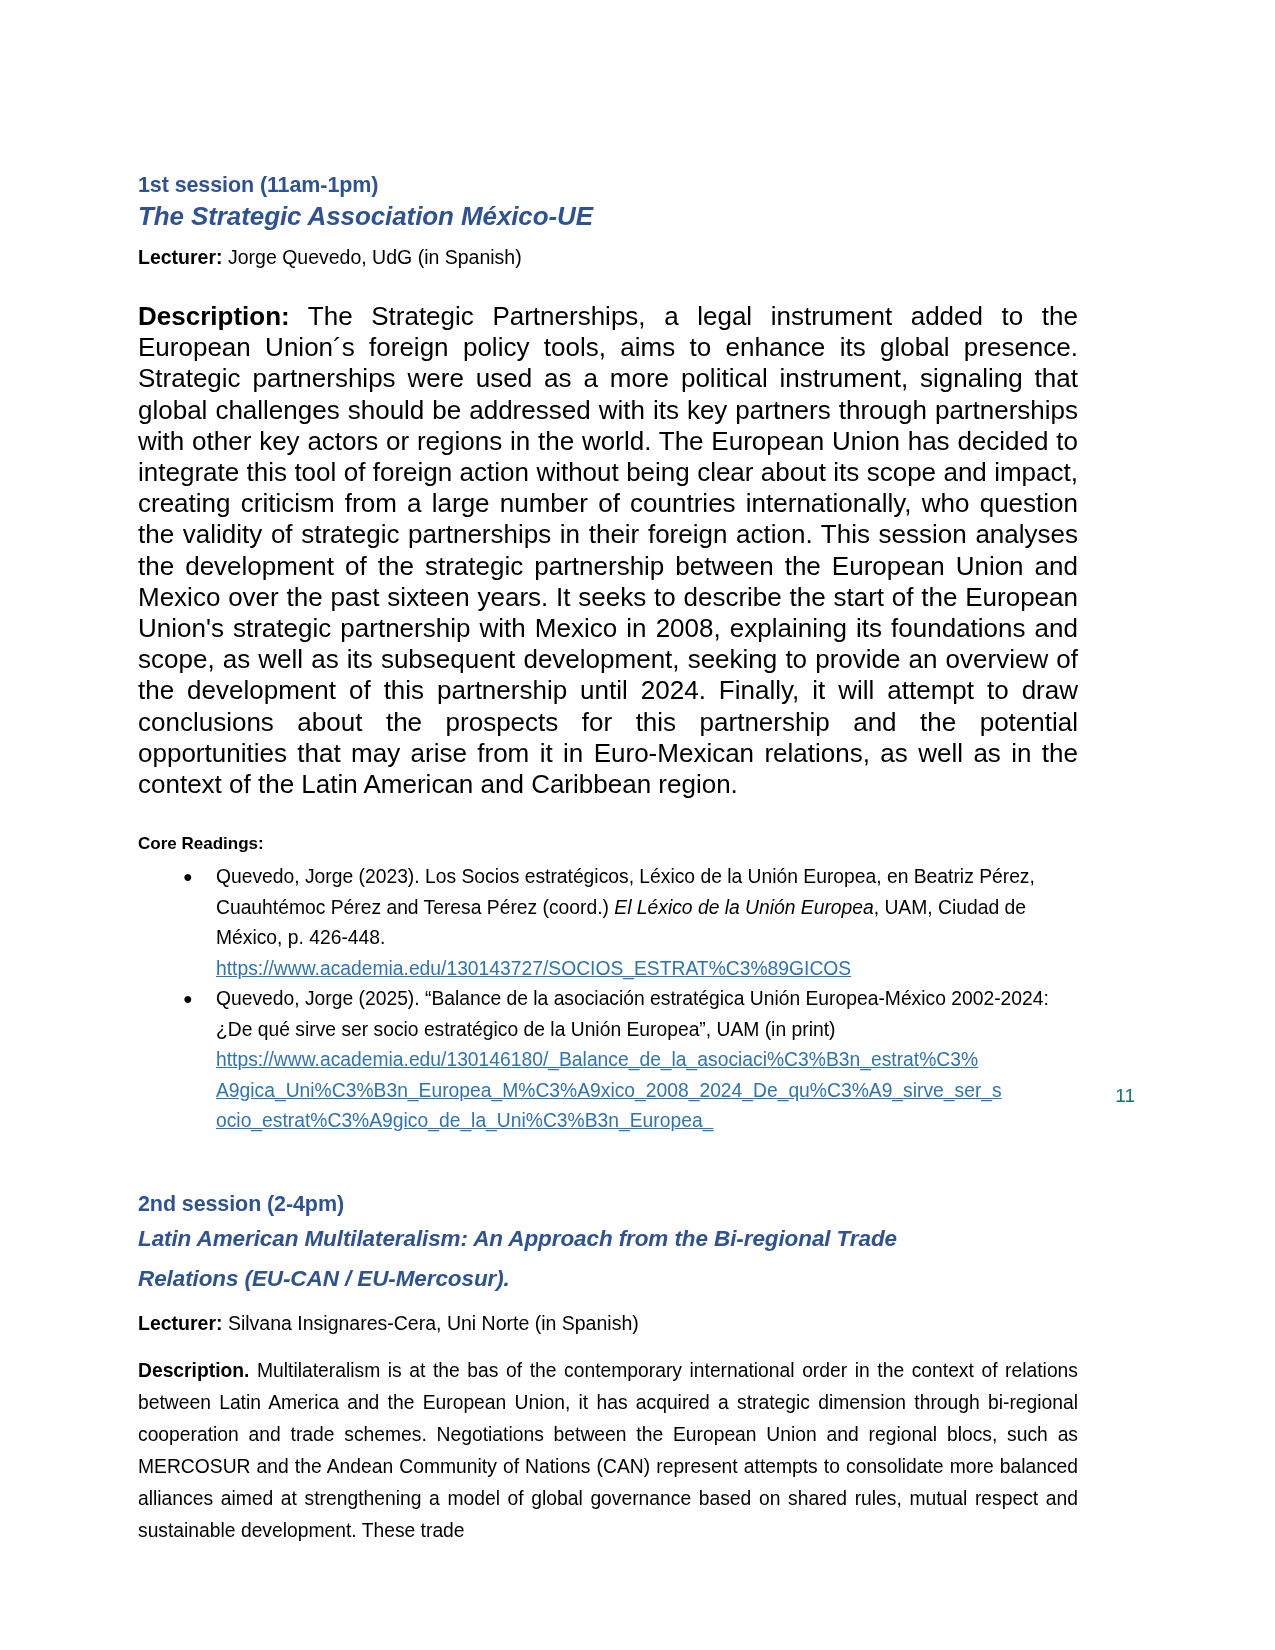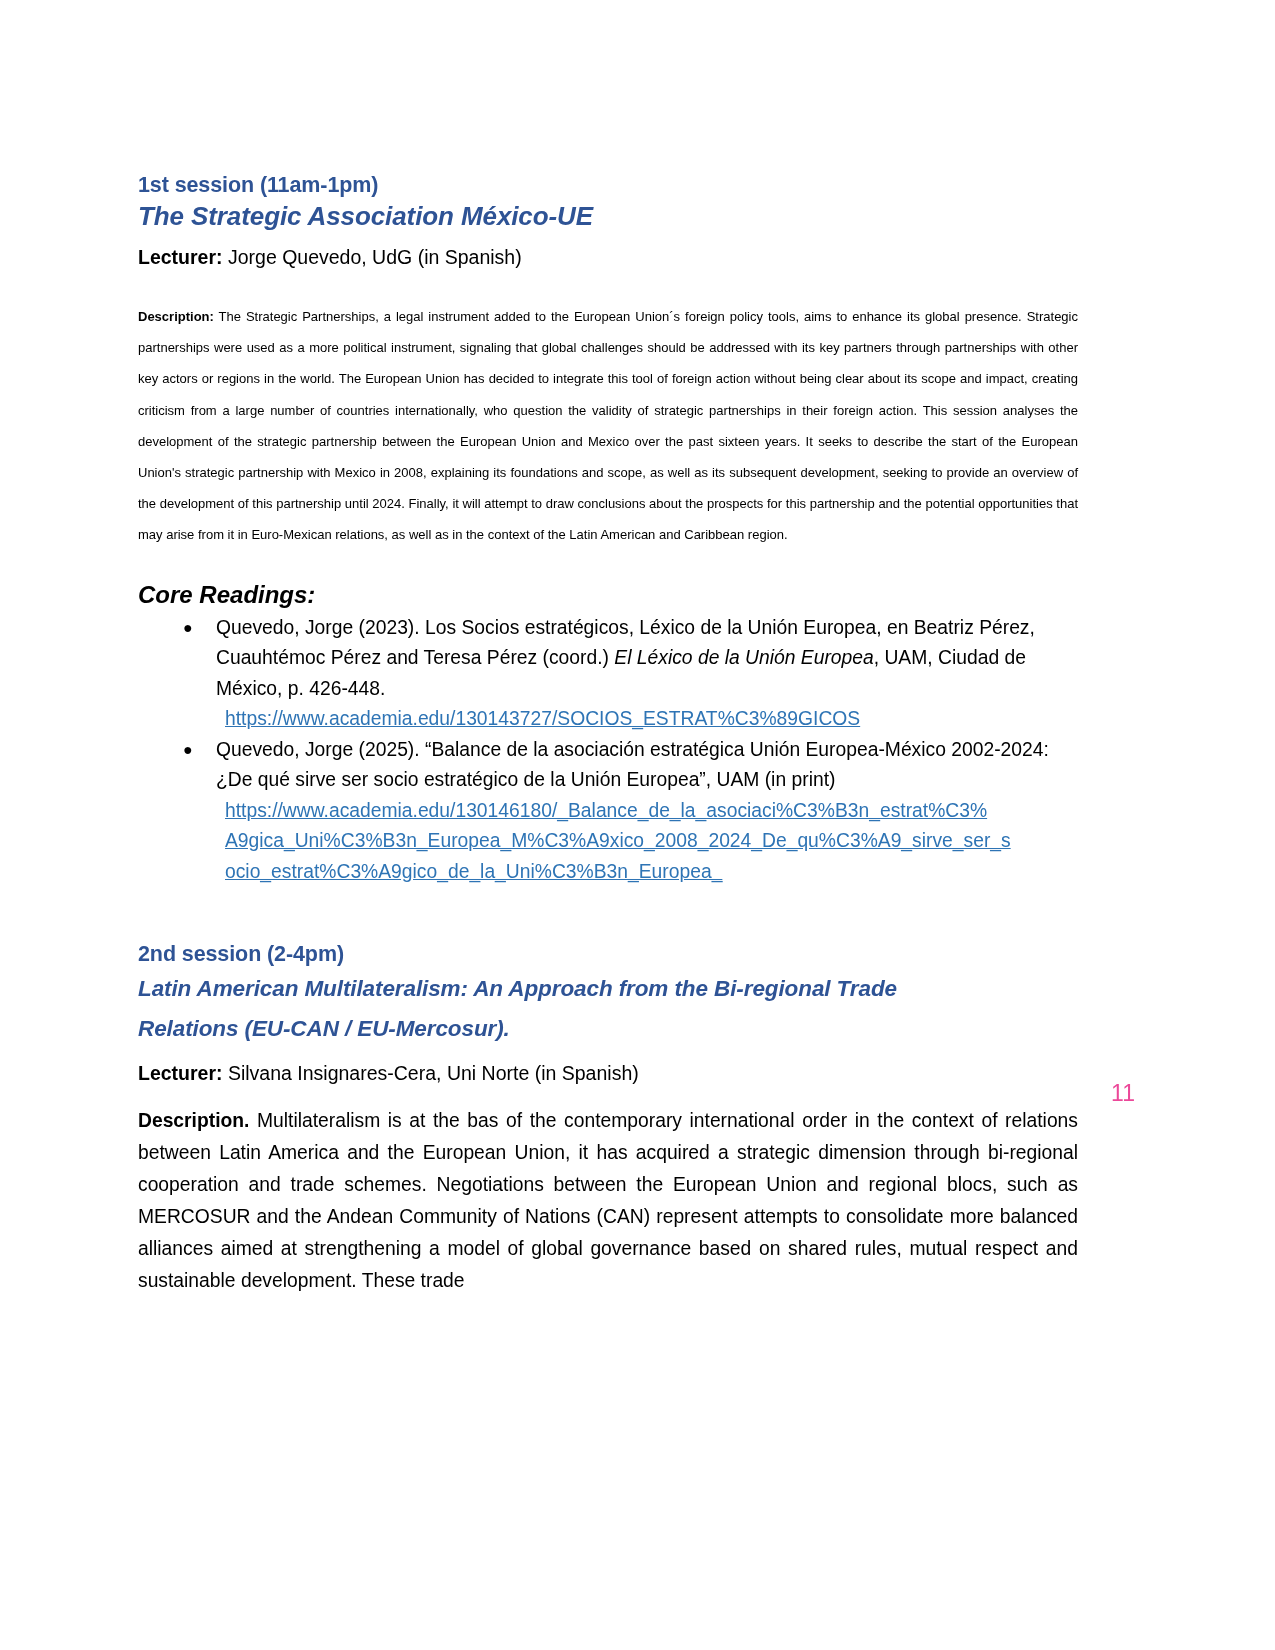--- a/index.html
+++ b/index.html
@@ -55,40 +55,39 @@
 
   
   .lecturer {
     font-size: 19.5px;
     line-height: 28px;
     margin-top: 10px;
   }
   .lecturer b { font-weight: bold; }
 
   .para {
-    font-size: 13px;
+    font-size: 26px;
     line-height: 31.2px;
     text-align: justify;
     text-justify: inter-word;
     margin: 0;
   }
   .para b { font-weight: bold; }
 
   .para-2 {
     font-size: 19.3px;
     line-height: 32px;
     text-align: justify;
     margin: 0;
   }
 
   .core-head {
-    font-size: 24px;
+    font-size: 17px;
     font-weight: bold;
     line-height: 28px;
-    font-style: italic;
   }
 
   
   ul.readings {
     list-style: none;
     margin: 4px 0 0 0;
     padding: 0;
   }
   ul.readings > li {
     position: relative;
@@ -105,33 +104,32 @@
     line-height: 30.5px;
   }
   .ital { font-style: italic; margin-top: 31px; }
 
   a.url, .url {
     color: #2E74B5;
     text-decoration: underline;
     word-break: break-all;
     display: block;
     line-height: 30.5px;
-    margin-left: 9px;
   }
 
   .spacer-sm { height: 18px; }
   .spacer-md { height: 30px; }
   .spacer-lg { height: 52px; }
 
   .pagenum {
     position: absolute;
     right: 140px;
     bottom: 143px;
-    font-size: 23px;
-    color: #ec4899;
+    font-size: 19px;
+    color: #0f766e;
   }
 </style>
 </head>
 <body>
 
 <div class="page">
   <div class="content">
 
     <div class="sess-label">1st session (11am-1pm)</div>
     <div class="sess-title">The Strategic Association México-UE</div>

